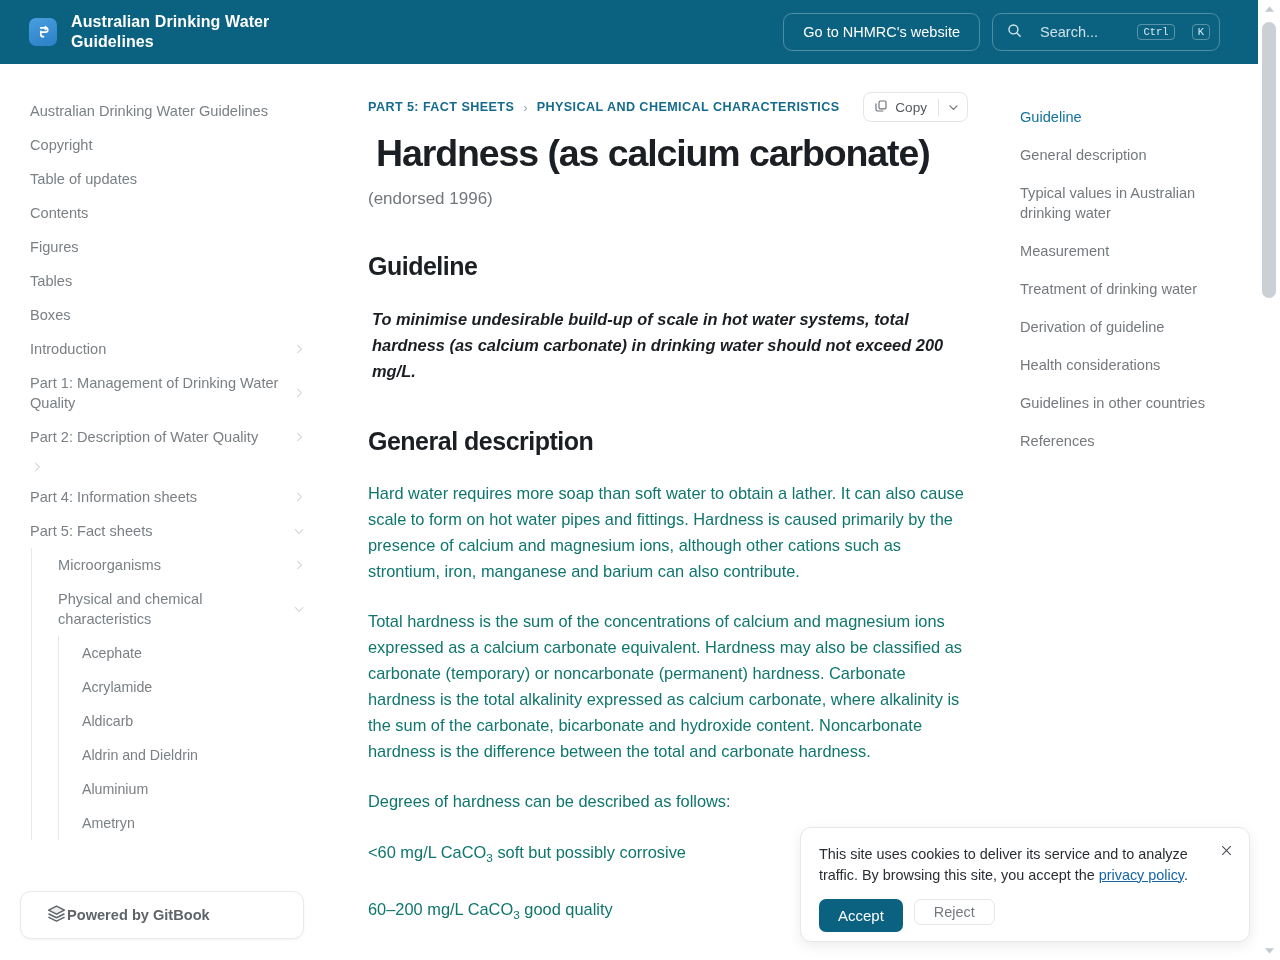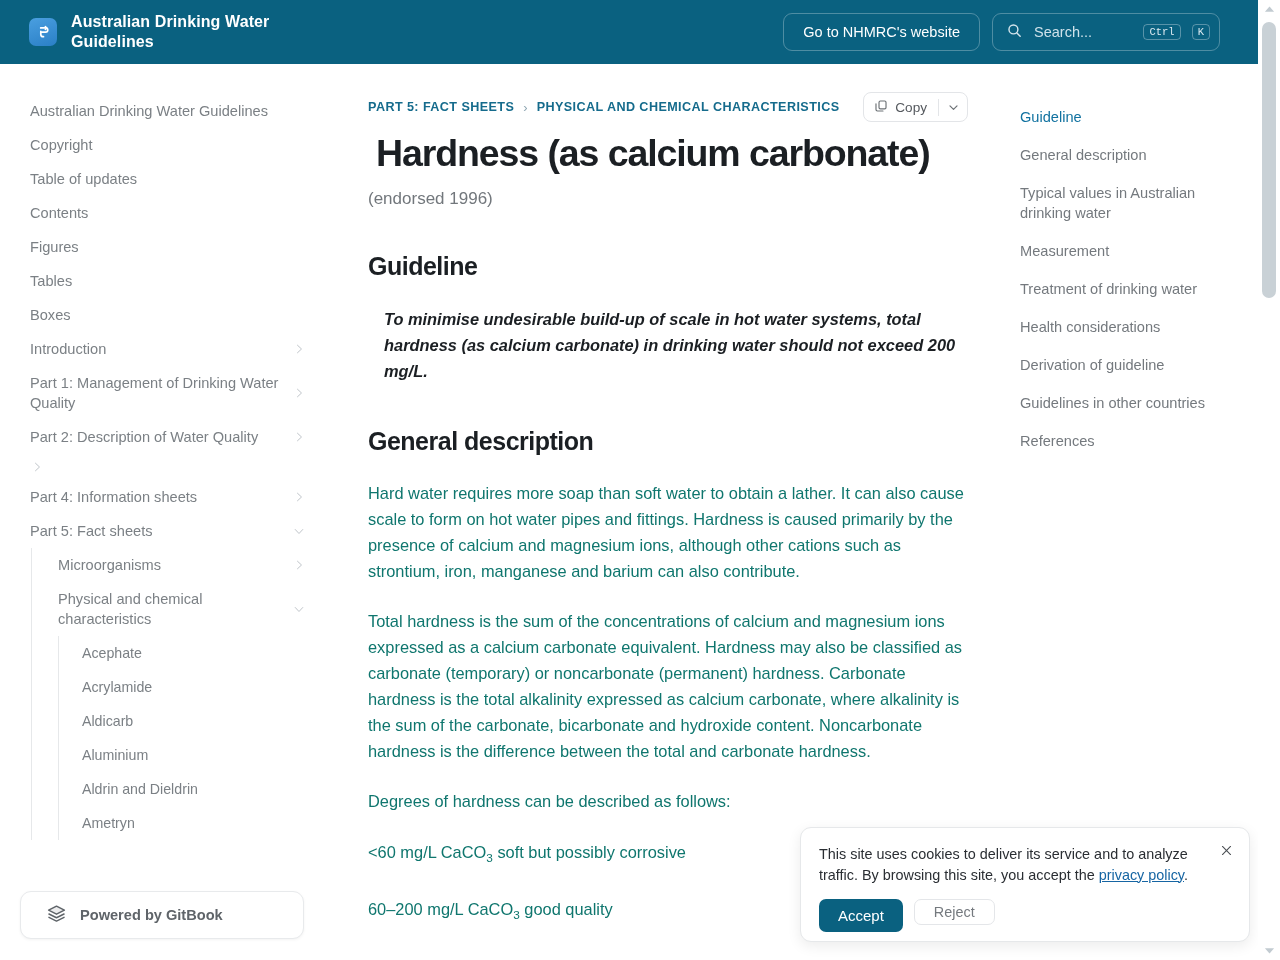--- a/index.html
+++ b/index.html
@@ -41,21 +41,21 @@
     border-radius: 9px;
     background: transparent;
     color: #ffffff; font-size: 14.5px;
     font-family: "Liberation Sans", sans-serif;
     display: flex; align-items: center; cursor: pointer;
   }
   .search-box {
     height: 38px; width: 228px;
     border: 1px solid rgba(255,255,255,.28);
     border-radius: 9px;
-    display: flex; align-items: center; gap: 11px;
+    display: flex; align-items: center; gap: 17px;
     padding: 0 9px 0 13px; cursor: text;
   }
   .search-ph { color: #cfe2ea; font-size: 14.5px; flex: 1; }
   .kbd {
     font-family: "Liberation Mono", monospace;
     font-size: 10.5px; color: #dceaf0;
     border: 1px solid rgba(255,255,255,.32);
     border-radius: 4px; padding: 2px 5px; line-height: 1;
   }
 
@@ -88,21 +88,21 @@
     width: 1px; background: #e6e8ea;
   }
   .nav-l3 { font-size: 14.2px; }
 
   .gitbook-card {
     position: absolute; left: 20px; bottom: 21px;
     width: 284px; height: 48px;
     background: #ffffff;
     border: 1px solid #e8eaec;
     border-radius: 11px;
-    display: flex; align-items: center; gap: 13px;
+    display: flex; align-items: center; 
     padding-left: 25px;
     box-shadow: 0 1px 3px rgba(0,0,0,.05);
     cursor: pointer;
     z-index: 12;
   }
   .gitbook-card .gb-label { color: #5f6469; font-size: 14.6px; font-weight: bold; }
   .sidebar-fade {
     position: absolute; left: 0; bottom: 0; width: 330px; height: 104px;
     background: linear-gradient(to bottom, rgba(255,255,255,0) 0%, #ffffff 46%);
     pointer-events: none; z-index: 11;
@@ -148,21 +148,21 @@
   h2.sec {
     margin: 43px 0 0 0;
     font-size: 25px; font-weight: bold; color: #1b1f23;
     letter-spacing: -.5px;
   }
   p.body {
     margin: 24px 0 0 0;
     font-size: 16.4px; line-height: 26px; color: #0f766e;
   }
   p.guideline-stmt {
-    margin: 25px 0 0 16px;
+    margin: 25px 0 0 4px;
     font-size: 16.4px; line-height: 26px;
     font-weight: bold; font-style: italic; color: #1b1f23;
   }
   p.tight { margin-top: 25px; }
 
   
   .toc {
     position: absolute; top: 64px; left: 998px;
     width: 260px; height: 896px;
     padding: 34px 22px 0 22px;
@@ -363,24 +363,24 @@
           <div class="nav-item nav-l3">
             <span class="lbl">Acephate</span>
           </div>
           <div class="nav-item nav-l3">
             <span class="lbl">Acrylamide</span>
           </div>
           <div class="nav-item nav-l3">
             <span class="lbl">Aldicarb</span>
           </div>
           <div class="nav-item nav-l3">
+            <span class="lbl">Aldrin and Dieldrin</span>
+          </div>
+          <div class="nav-item nav-l3">
             <span class="lbl">Aluminium</span>
-          </div>
-          <div class="nav-item nav-l3">
-            <span class="lbl">Aldrin and Dieldrin</span>
           </div>
           <div class="nav-item nav-l3">
             <span class="lbl">Ametryn</span>
           </div>
         </div>
       </div>
   </div>
   <div class="sidebar-fade"></div>
   <div class="gitbook-card">
     <span>
@@ -435,22 +435,22 @@
     </div>
 </div>
 
 <div class="toc">
   <div id="toc-list">
       <div class="toc-item active">Guideline</div>
       <div class="toc-item">General description</div>
       <div class="toc-item">Typical values in Australian drinking water</div>
       <div class="toc-item">Measurement</div>
       <div class="toc-item">Treatment of drinking water</div>
+      <div class="toc-item">Derivation of guideline</div>
       <div class="toc-item">Health considerations</div>
-      <div class="toc-item">Derivation of guideline</div>
       <div class="toc-item">Guidelines in other countries</div>
       <div class="toc-item">References</div>
     </div>
 </div>
 
 <div class="cookie">
   <div class="cookie-close">
     <svg width="13" height="13" viewBox="0 0 24 24" fill="none">
       <path d="M4.6 4.6 19.4 19.4M19.4 4.6 4.6 19.4" stroke="#4a4e53" stroke-width="2" stroke-linecap="round"></path>
     </svg>

